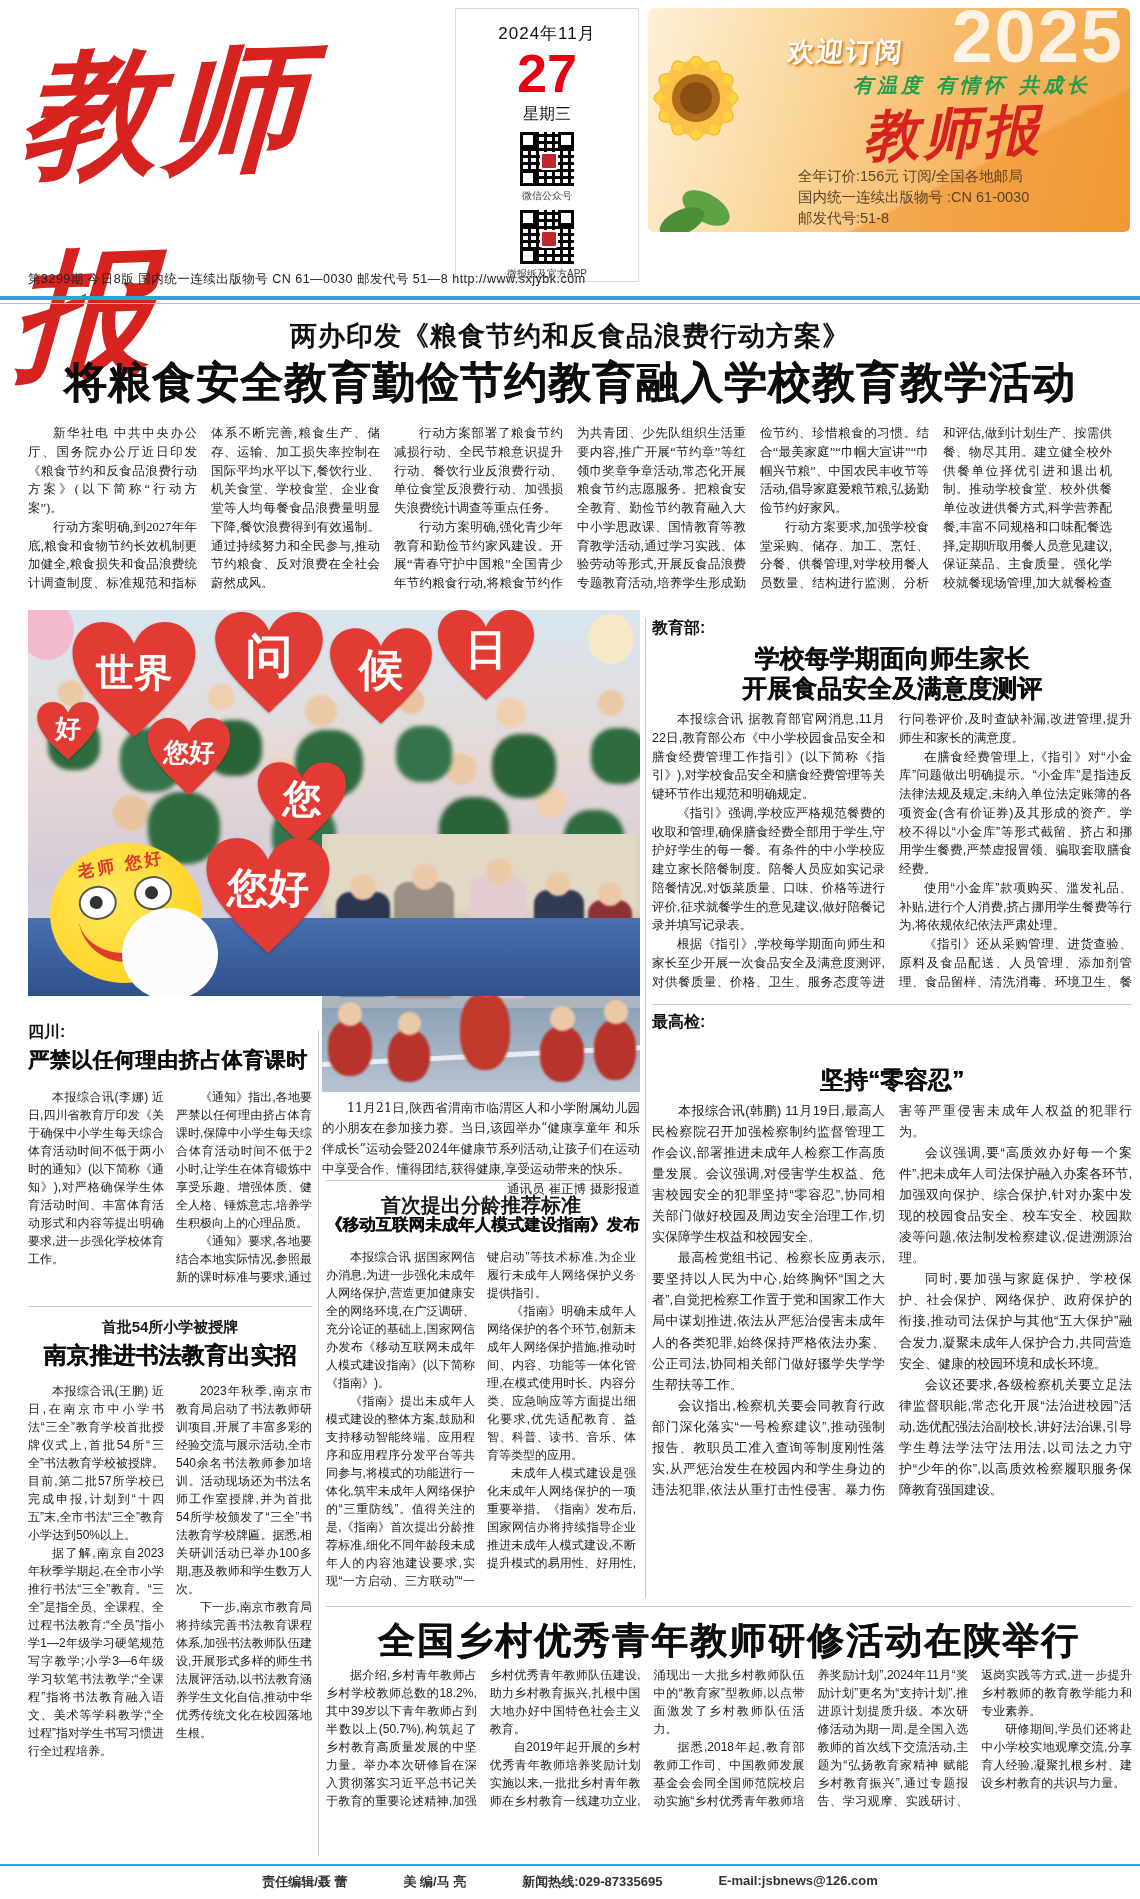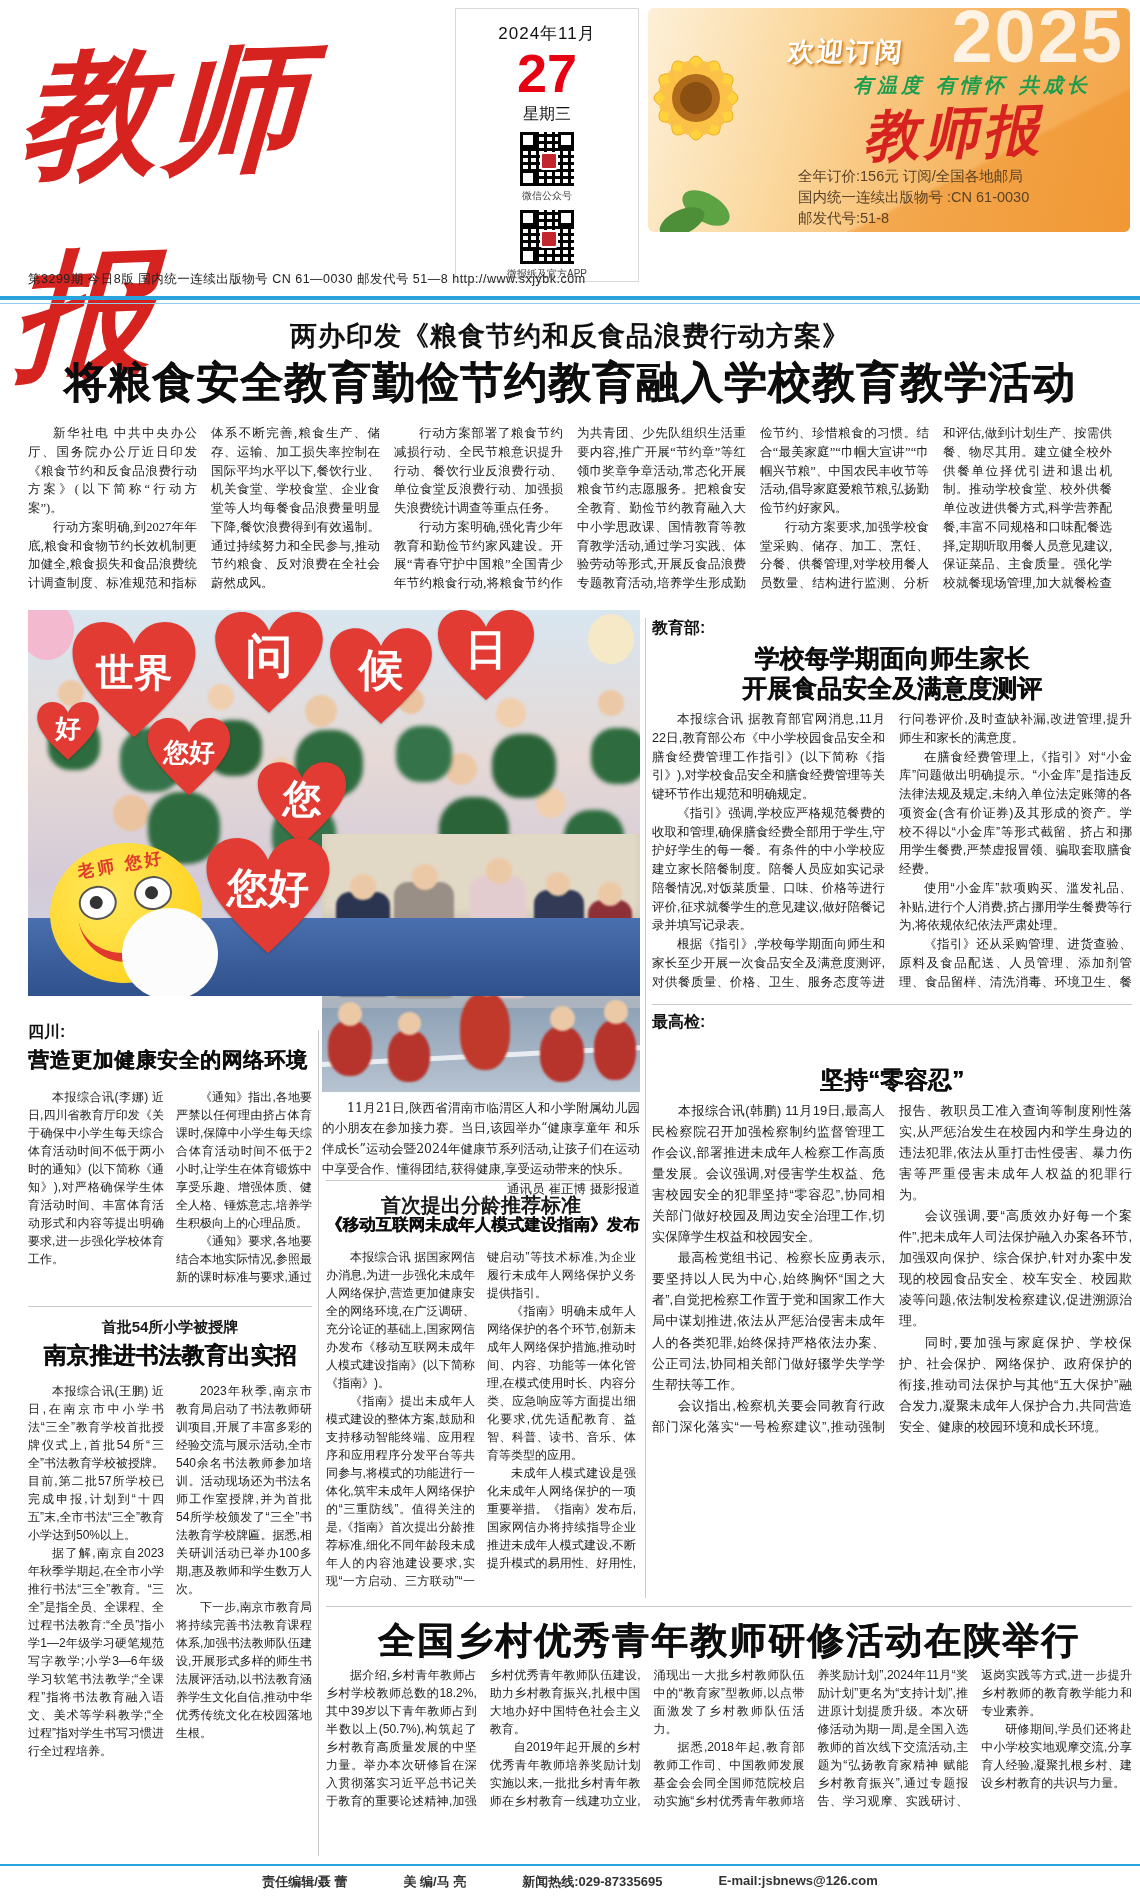--- a/index.html
+++ b/index.html
@@ -279,21 +279,21 @@
     <div class="pk-kid" style="left:272px;top:186px;width:42px;height:60px;"></div>
     <div class="pk-face" style="left:282px;top:166px;width:24px;height:24px;"></div>
   </div>
 
   <div class="abs caption-kids">
     <p class="caption-text">11月21日,陕西省渭南市临渭区人和小学附属幼儿园的小朋友在参加接力赛。当日,该园举办“健康享童年 和乐伴成长”运动会暨2024年健康节系列活动,让孩子们在运动中享受合作、懂得团结,获得健康,享受运动带来的快乐。</p>
     <div class="caption-byline">通讯员 崔正博 摄影报道</div>
   </div>
 
   <div class="abs kicker sichuan-kicker">四川:</div>
-  <div class="abs sec-headline sichuan-headline">营造更加健康安全的网络环境</div>
+  <div class="abs sec-headline sichuan-headline">严禁以任何理由挤占体育课时</div>
   <div class="abs body-cols sichuan-body">
       <p>本报综合讯(李娜) 近日,四川省教育厅印发《关于确保中小学生每天综合体育活动时间不低于两小时的通知》(以下简称《通知》),对严格确保学生体育活动时间、丰富体育活动形式和内容等提出明确要求,进一步强化学校体育工作。</p>
       <p>《通知》指出,各地要严禁以任何理由挤占体育课时,保障中小学生每天综合体育活动时间不低于2小时,让学生在体育锻炼中享受乐趣、增强体质、健全人格、锤炼意志,培养学生积极向上的心理品质。</p>
       <p>《通知》要求,各地要结合本地实际情况,参照最新的课时标准与要求,通过增加体育课时、优化课程设置等方式,因地制宜开展大课间体育活动,把学生每天综合体育活动时间要求落到实处,持续提升体育教育质量。(据《工人日报》)</p>
     </div>
   <div class="abs divider-h" style="left:28px;top:1306px;width:284px;"></div>
 
   <div class="abs nanjing-kicker">首批54所小学被授牌</div>
   <div class="abs sec-headline nanjing-headline">南京推进书法教育出实招</div>
   <div class="abs body-cols nanjing-body">
@@ -317,20 +317,21 @@
   <div class="abs divider-h" style="left:652px;top:1004px;width:480px;"></div>
 
   <div class="abs kicker spp-kicker">最高检:</div>
   <div class="abs sec-headline spp-h2">坚持“零容忍”</div>
   <div class="abs body-cols spp-body">
       <p>本报综合讯(韩鹏) 11月19日,最高人民检察院召开加强检察制约监督管理工作会议,部署推进未成年人检察工作高质量发展。会议强调,对侵害学生权益、危害校园安全的犯罪坚持“零容忍”,协同相关部门做好校园及周边安全治理工作,切实保障学生权益和校园安全。</p>
       <p>最高检党组书记、检察长应勇表示,要坚持以人民为中心,始终胸怀“国之大者”,自觉把检察工作置于党和国家工作大局中谋划推进,依法从严惩治侵害未成年人的各类犯罪,始终保持严格依法办案、公正司法,协同相关部门做好辍学失学学生帮扶等工作。</p>
       <p>会议指出,检察机关要会同教育行政部门深化落实“一号检察建议”,推动强制报告、教职员工准入查询等制度刚性落实,从严惩治发生在校园内和学生身边的违法犯罪,依法从重打击性侵害、暴力伤害等严重侵害未成年人权益的犯罪行为。</p>
       <p>会议强调,要“高质效办好每一个案件”,把未成年人司法保护融入办案各环节,加强双向保护、综合保护,针对办案中发现的校园食品安全、校车安全、校园欺凌等问题,依法制发检察建议,促进溯源治理。</p>
       <p>同时,要加强与家庭保护、学校保护、社会保护、网络保护、政府保护的衔接,推动司法保护与其他“五大保护”融合发力,凝聚未成年人保护合力,共同营造安全、健康的校园环境和成长环境。</p>
+      <p>会议还要求,各级检察机关要立足法律监督职能,常态化开展“法治进校园”活动,选优配强法治副校长,讲好法治课,引导学生尊法学法守法用法,以司法之力守护“少年的你”,以高质效检察履职服务保障教育强国建设。</p>
     </div>
 
   <div class="abs divider-h" style="left:326px;top:1180px;width:310px;"></div>
   <div class="abs mode-kicker">首次提出分龄推荐标准</div>
   <div class="abs sec-headline mode-headline">《移动互联网未成年人模式建设指南》发布</div>
   <div class="abs body-cols mode-body">
       <p>本报综合讯 据国家网信办消息,为进一步强化未成年人网络保护,营造更加健康安全的网络环境,在广泛调研、充分论证的基础上,国家网信办发布《移动互联网未成年人模式建设指南》(以下简称《指南》)。</p>
       <p>《指南》提出未成年人模式建设的整体方案,鼓励和支持移动智能终端、应用程序和应用程序分发平台等共同参与,将模式的功能进行一体化,筑牢未成年人网络保护的“三重防线”。值得关注的是,《指南》首次提出分龄推荐标准,细化不同年龄段未成年人的内容池建设要求,实现“一方启动、三方联动”“一键启动”等技术标准,为企业履行未成年人网络保护义务提供指引。</p>
       <p>《指南》明确未成年人网络保护的各个环节,创新未成年人网络保护措施,推动时间、内容、功能等一体化管理,在模式使用时长、内容分类、应急响应等方面提出细化要求,优先适配教育、益智、科普、读书、音乐、体育等类型的应用。</p>
       <p>未成年人模式建设是强化未成年人网络保护的一项重要举措。《指南》发布后,国家网信办将持续指导企业推进未成年人模式建设,不断提升模式的易用性、好用性,助力提升全社会未成年人网络保护效能。</p>

